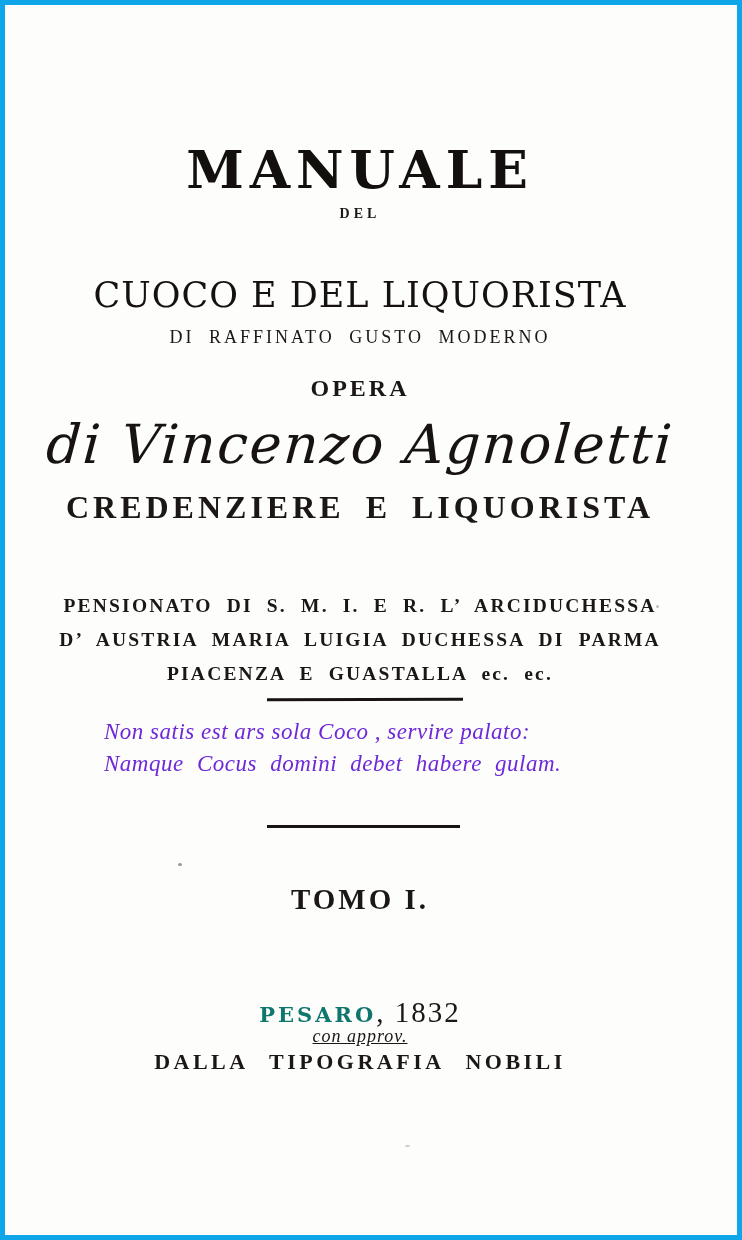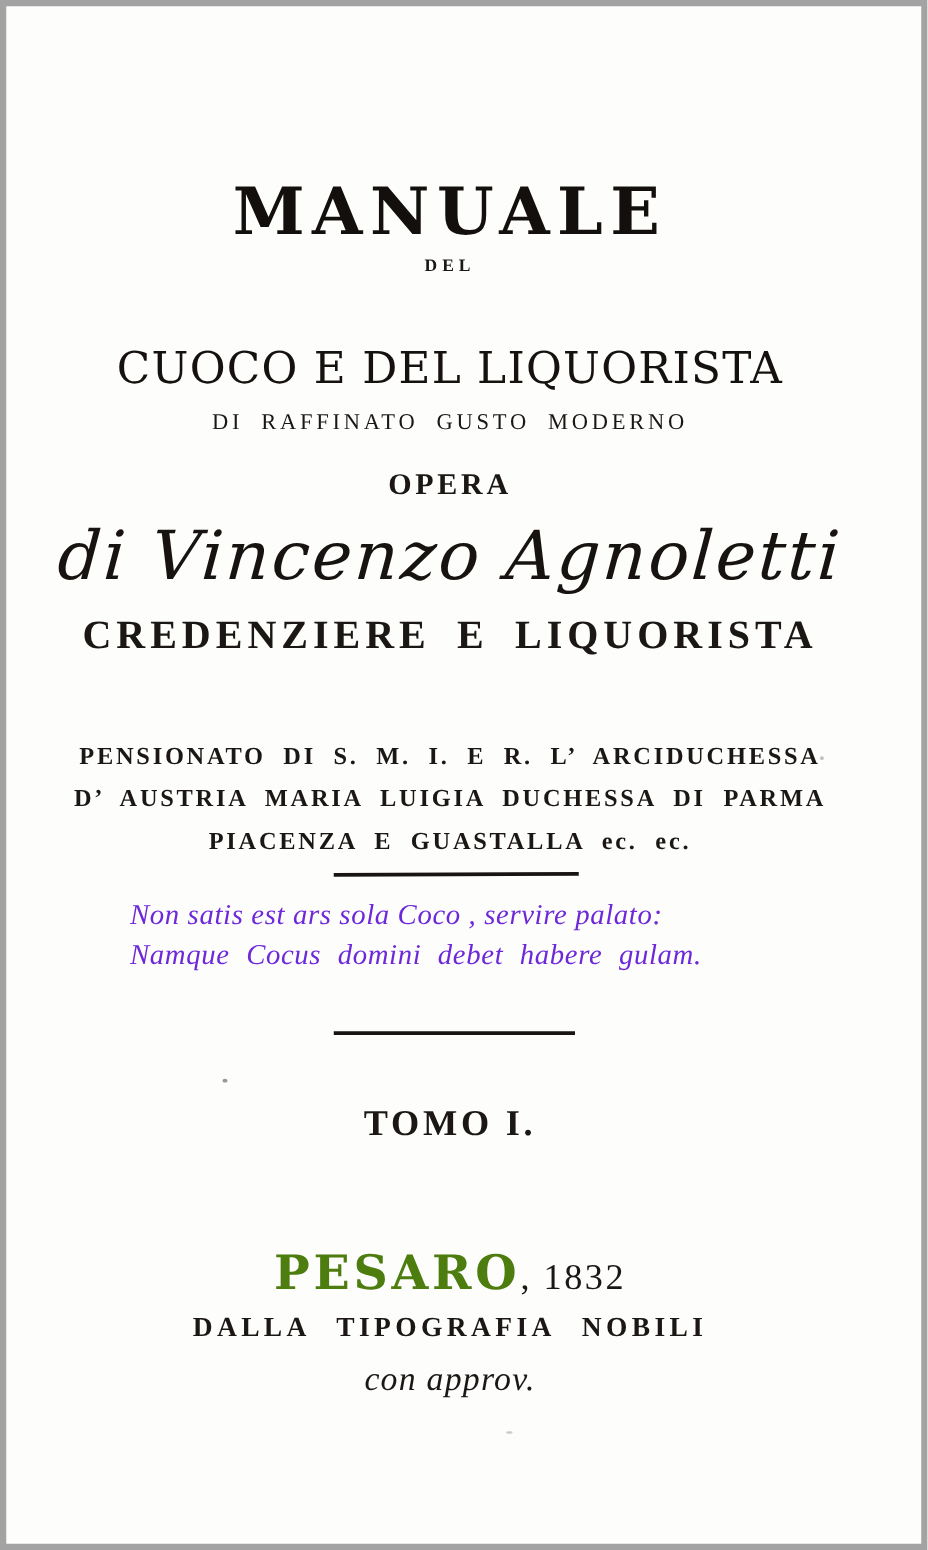--- a/index.html
+++ b/index.html
@@ -1,20 +1,20 @@
 <!DOCTYPE html>
 <html><head>
 <meta charset="utf-8">
 <style>
   html,body{margin:0;padding:0;background:#e8e8e8;}
   .page{
     position:relative;
     width:742px;height:1240px;
     background:#fdfdfc;
-    border:5px solid #a3a3a3;
+    border:5px solid #0ea5e9;
     box-sizing:border-box;
     overflow:hidden;
     font-family:"Liberation Serif", serif;
     color:#1b1714;
     padding-left:32px;
   }
   .block{
     position:absolute;left:0;right:0;
     text-align:center;
     padding-right:22px; 
@@ -88,33 +88,34 @@
   .epigraph .l2{word-spacing:7px;}
   .epigraph .attribution{padding-left:210px;font-style:normal;font-size:23.5px;}
   .volume{
     top:878px;
     font-weight:600;font-size:29px;
     letter-spacing:3px;
   }
   .imprint-line{top:990px;font-size:30px;}
   .imprint-place{
     font-family:"DejaVu Serif","Liberation Serif",serif;
-    font-weight:800;font-size:38px;
-    letter-spacing:3px;color:#4d7c0f;margin-top:44px;
+    font-weight:800;font-size:21px;
+    letter-spacing:3px;color:#0f766e;margin-top:44px;
   }
   .imprint-year{font-size:29px;font-weight:500;letter-spacing:2px;}
   .publisher{
     top:1044px;
     font-weight:600;font-size:22px;
     letter-spacing:3.5px;word-spacing:13px;
   }
   .approval{
-    top:1083px;
-    font-style:italic;font-size:27px;
+    top:1021px;
+    font-style:italic;font-size:18px;
     letter-spacing:1px;
+    text-decoration:underline;
   }
   
   .speck{position:absolute;background:#9a9790;border-radius:50%;}
   .s1{width:4px;height:3px;top:858px;left:173px;}
   .s2{width:3px;height:3px;top:600px;left:651px;opacity:.6;}
   .s3{width:5px;height:2px;top:1140px;left:400px;opacity:.5;}
 </style>
 </head>
 <body>
 

